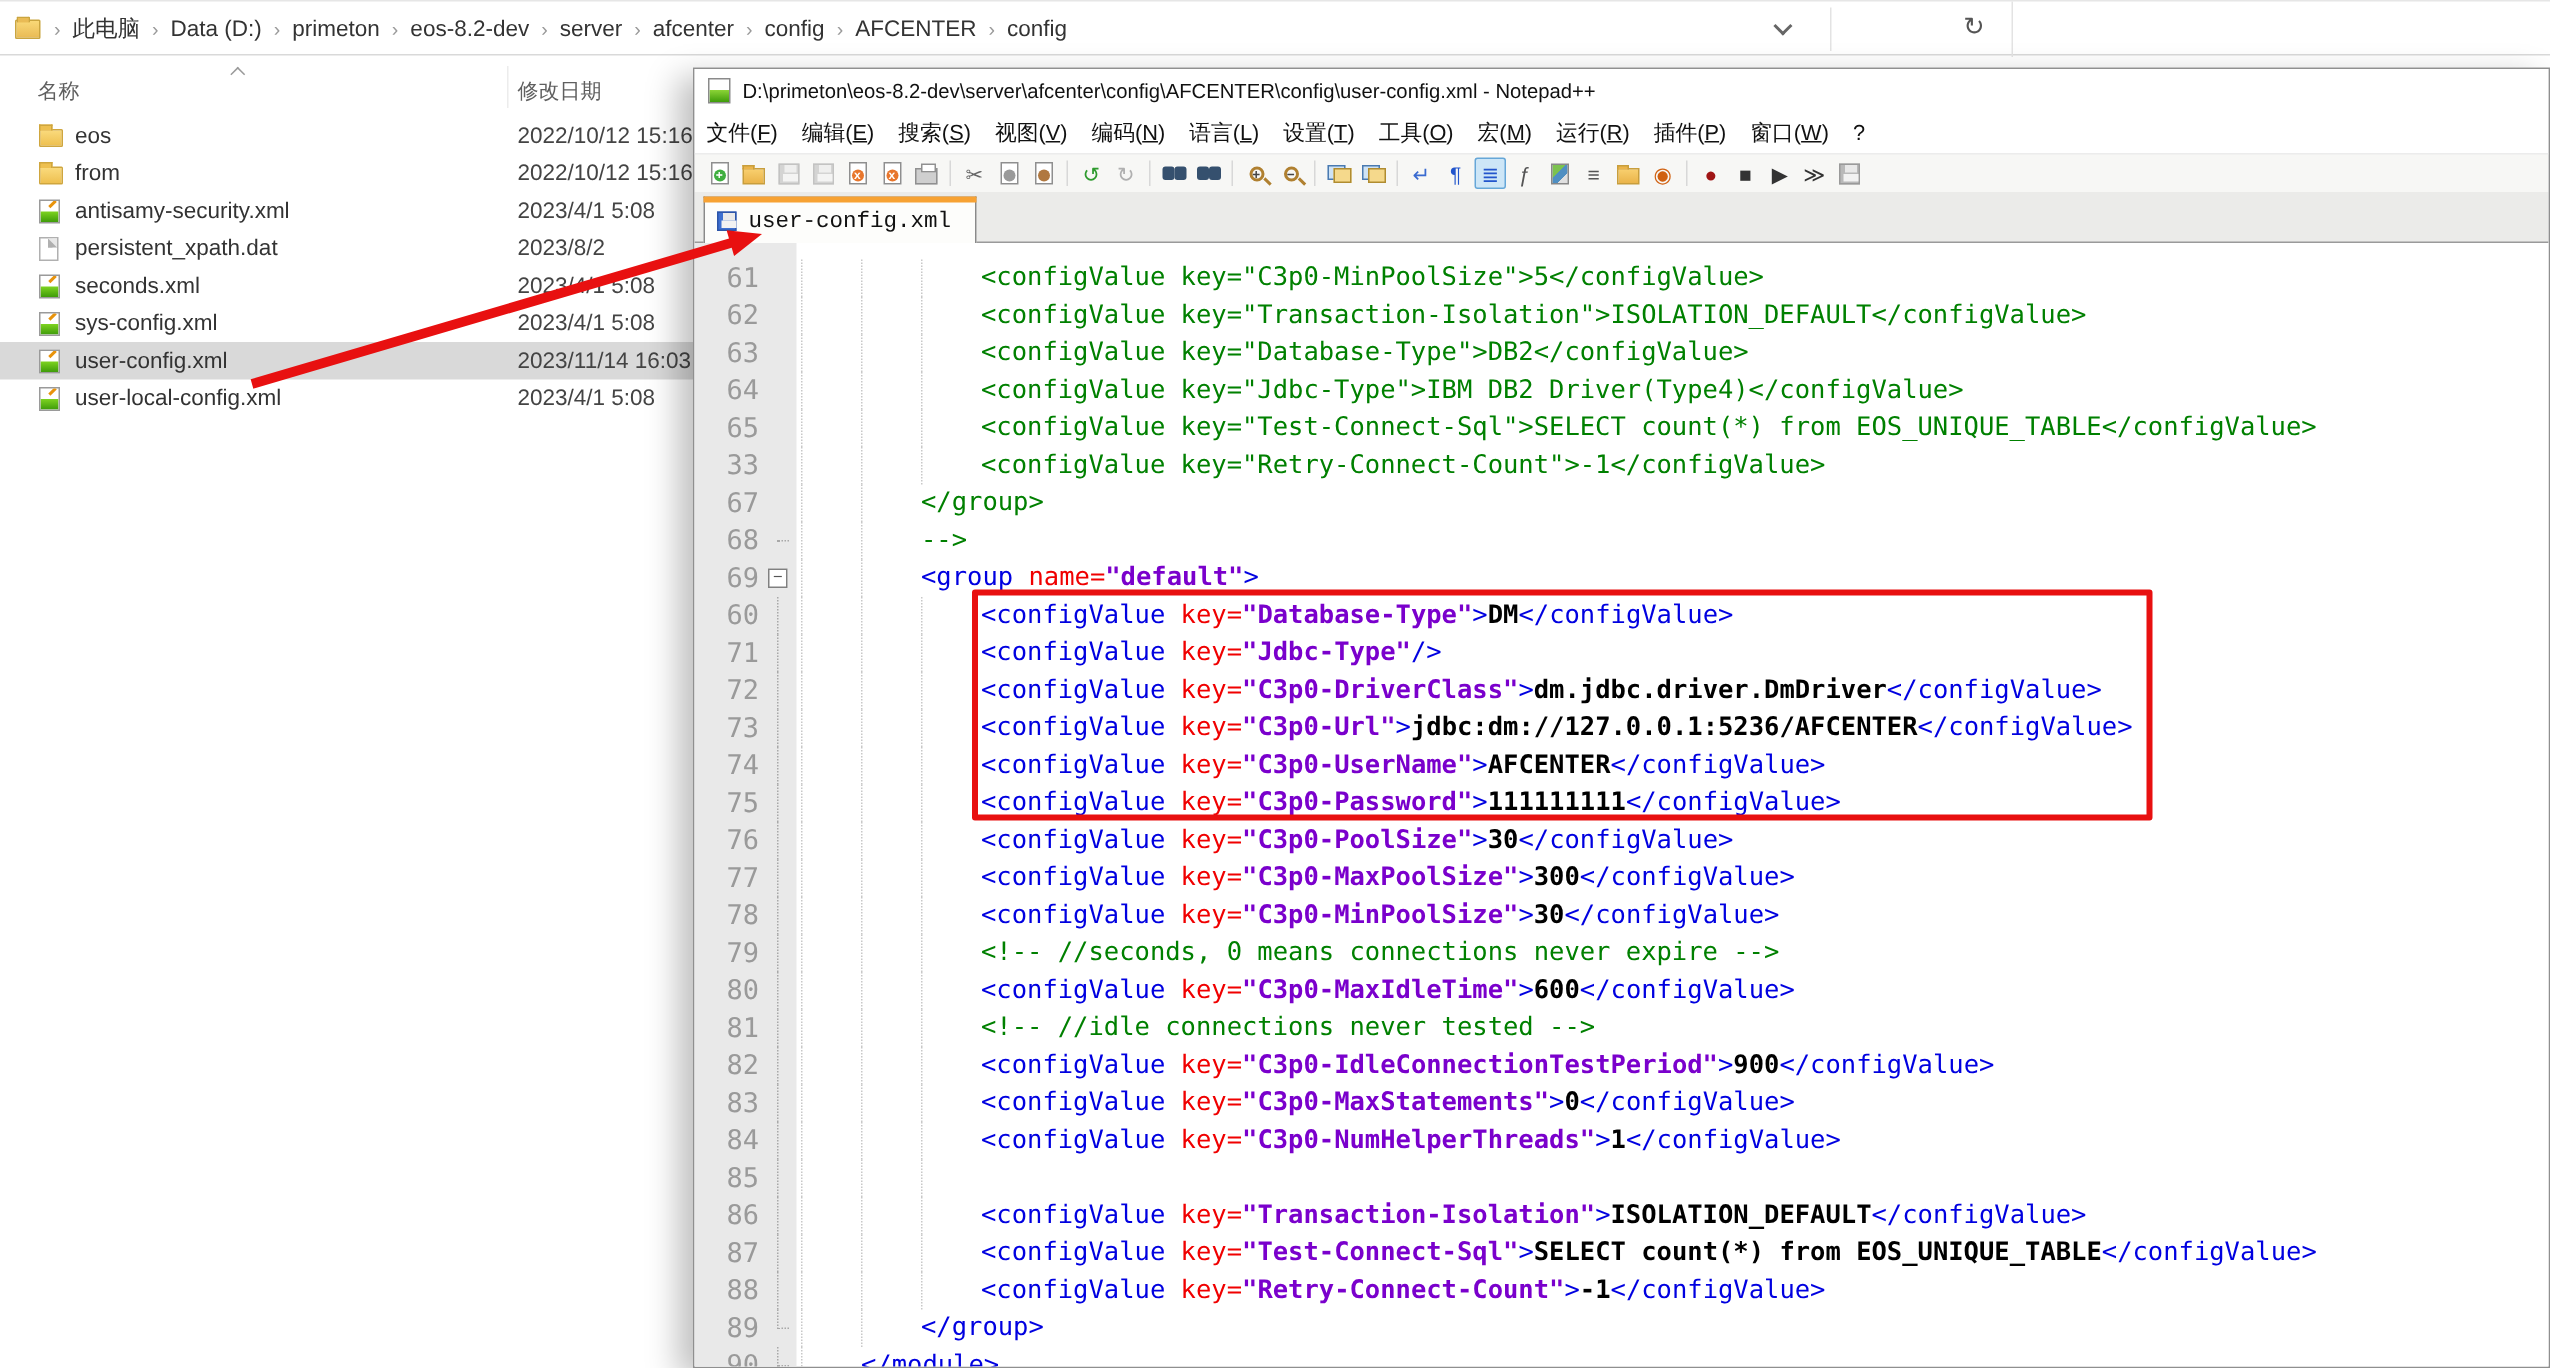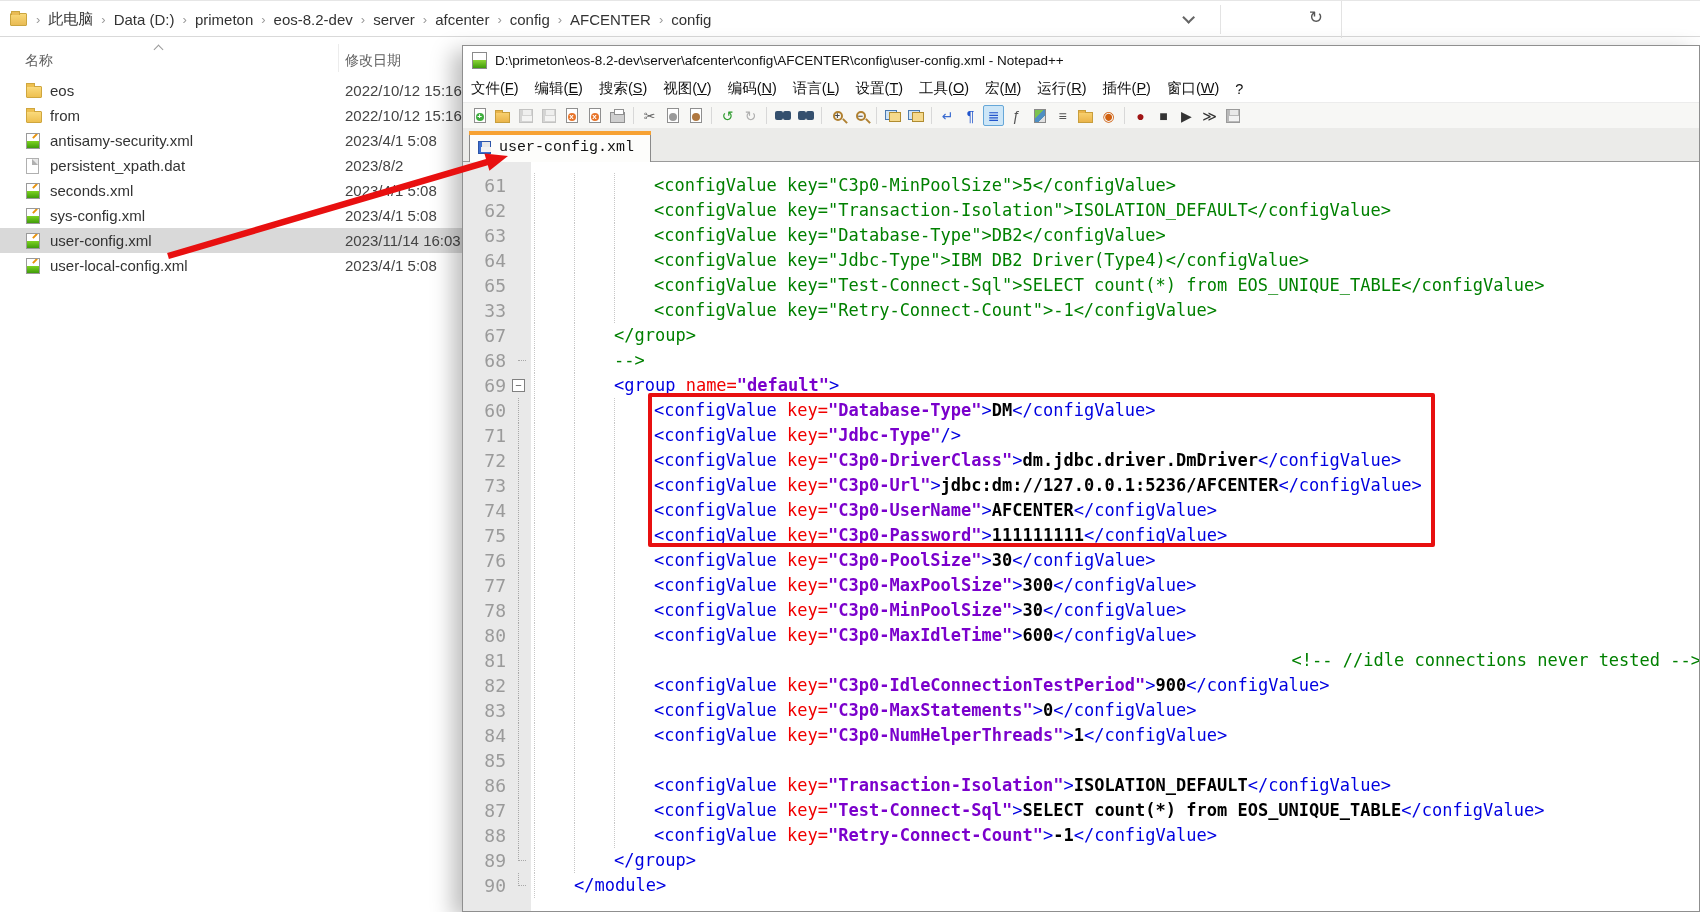--- a/index.html
+++ b/index.html
@@ -486,32 +486,39 @@
             <div class="codecell" style="padding-left: 120px;"><div class="guide" style="left: 0px;"></div><div class="guide" style="left: 40px;"></div><div class="guide" style="left: 80px;"></div><span class="seg-tag">&lt;configValue </span><span class="seg-attr">key=</span><span class="seg-value">"C3p0-MaxPoolSize"</span><span class="seg-tag">&gt;</span><span class="seg-text">300</span><span class="seg-tag">&lt;/configValue&gt;</span></div>
           </div>
           <div class="crow">
             <span class="lnum">78</span>
             <div class="foldcell">
               <div class="fm-line"></div>
             </div>
             <div class="codecell" style="padding-left: 120px;"><div class="guide" style="left: 0px;"></div><div class="guide" style="left: 40px;"></div><div class="guide" style="left: 80px;"></div><span class="seg-tag">&lt;configValue </span><span class="seg-attr">key=</span><span class="seg-value">"C3p0-MinPoolSize"</span><span class="seg-tag">&gt;</span><span class="seg-text">30</span><span class="seg-tag">&lt;/configValue&gt;</span></div>
           </div>
           <div class="crow">
+            <span class="lnum">79</span>
+            <div class="foldcell">
+              <div class="fm-line"></div>
+            </div>
+            <div class="codecell" style="padding-left: 120px;"><div class="guide" style="left: 0px;"></div><div class="guide" style="left: 40px;"></div><div class="guide" style="left: 80px;"></div><span class="seg-comment">&lt;!-- //seconds, 0 means connections never expire --&gt;</span></div>
+          </div>
+          <div class="crow">
             <span class="lnum">80</span>
             <div class="foldcell">
               <div class="fm-line"></div>
             </div>
             <div class="codecell" style="padding-left: 120px;"><div class="guide" style="left: 0px;"></div><div class="guide" style="left: 40px;"></div><div class="guide" style="left: 80px;"></div><span class="seg-tag">&lt;configValue </span><span class="seg-attr">key=</span><span class="seg-value">"C3p0-MaxIdleTime"</span><span class="seg-tag">&gt;</span><span class="seg-text">600</span><span class="seg-tag">&lt;/configValue&gt;</span></div>
           </div>
           <div class="crow">
             <span class="lnum">81</span>
             <div class="foldcell">
               <div class="fm-line"></div>
             </div>
-            <div class="codecell" style="padding-left: 120px; text-align: right;"><div class="guide" style="left: 0px;"></div><div class="guide" style="left: 40px;"></div><div class="guide" style="left: 80px;"></div><span class="seg-comment">&lt;!-- //idle connections never tested --&gt;</span></div>
+            <div class="codecell" style="padding-left: 120px;"><div class="guide" style="left: 0px;"></div><div class="guide" style="left: 40px;"></div><div class="guide" style="left: 80px;"></div><span class="seg-comment">&lt;!-- //idle connections never tested --&gt;</span></div>
           </div>
           <div class="crow">
             <span class="lnum">82</span>
             <div class="foldcell">
               <div class="fm-line"></div>
             </div>
             <div class="codecell" style="padding-left: 120px;"><div class="guide" style="left: 0px;"></div><div class="guide" style="left: 40px;"></div><div class="guide" style="left: 80px;"></div><span class="seg-tag">&lt;configValue </span><span class="seg-attr">key=</span><span class="seg-value">"C3p0-IdleConnectionTestPeriod"</span><span class="seg-tag">&gt;</span><span class="seg-text">900</span><span class="seg-tag">&lt;/configValue&gt;</span></div>
           </div>
           <div class="crow">
             <span class="lnum">83</span>

